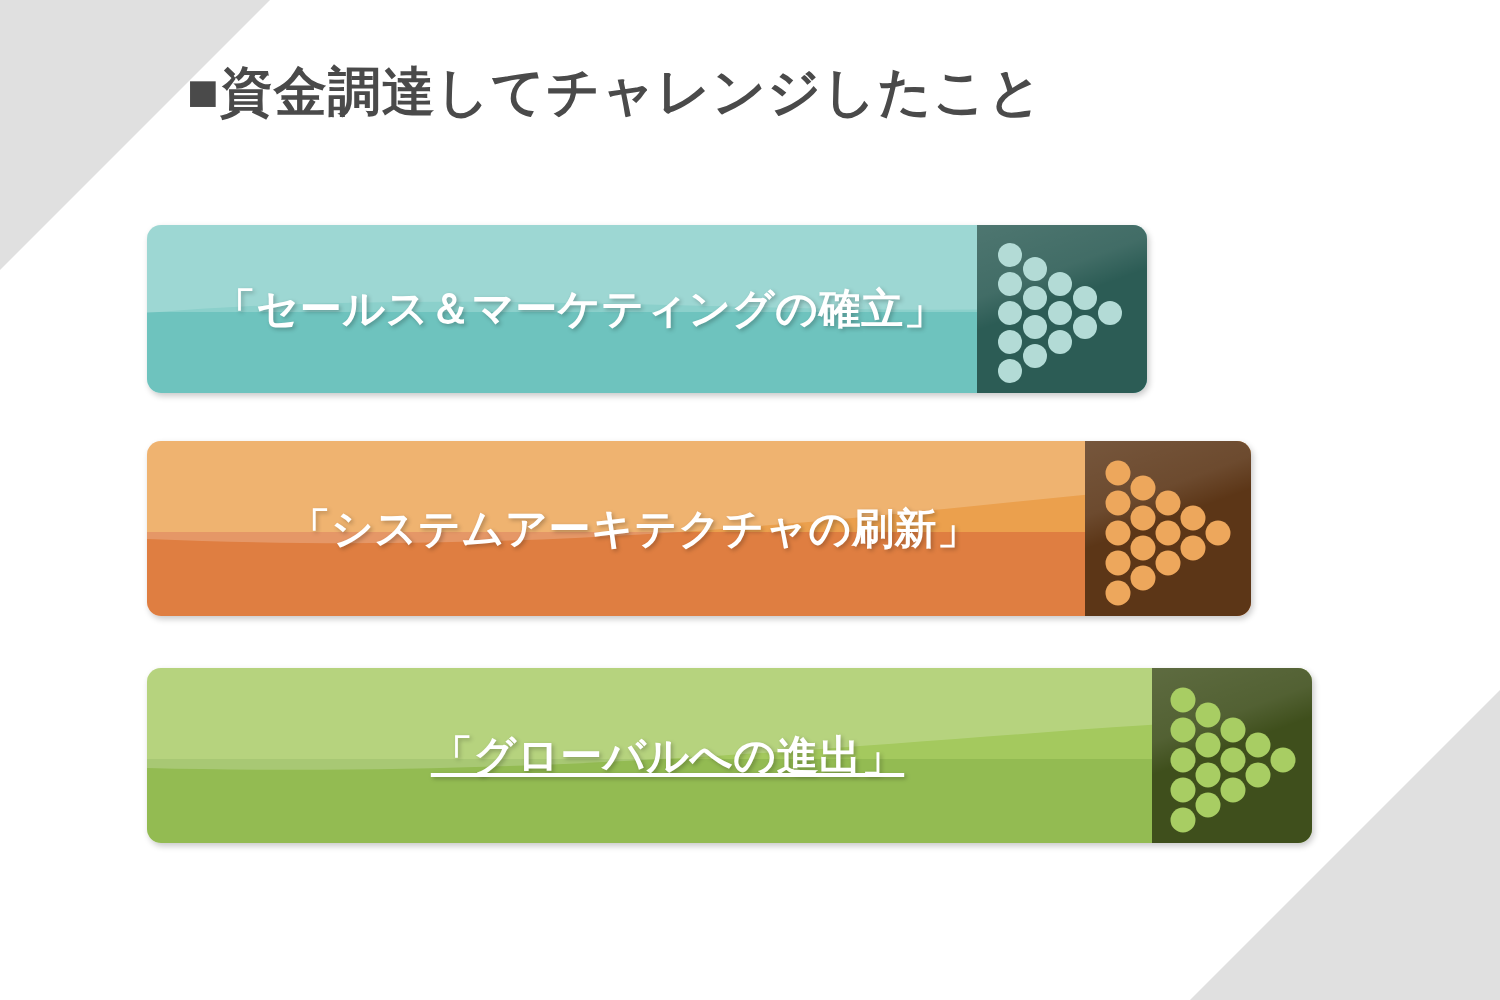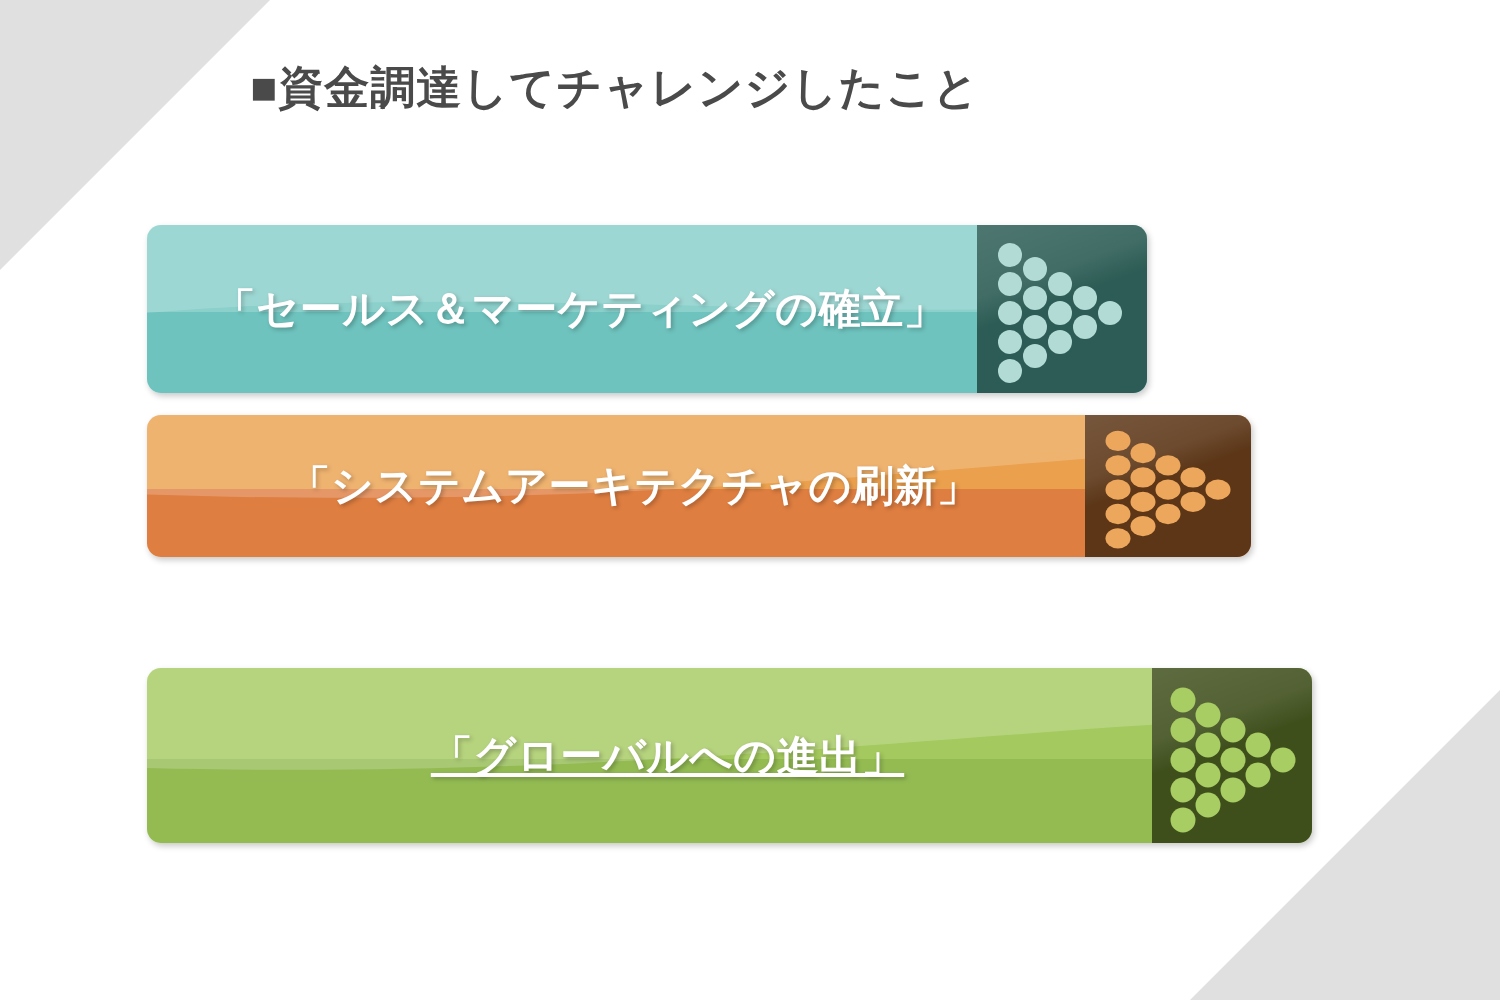--- a/index.html
+++ b/index.html
@@ -41,21 +41,21 @@
     border-top: 310px solid transparent;
   }
 
   
   .title {
     position: absolute;
     left: 0;
     top: 62px;
     width: 1230px;
     text-align: center;
-    font-size: 45px;
+    font-size: 53px;
     font-weight: bold;
     color: #4a4a4a;
     letter-spacing: 1px;
     line-height: 1.15;
     white-space: nowrap;
   }
 
   
   .bar {
     position: absolute;
@@ -124,21 +124,21 @@
     font-size: 42px;
     letter-spacing: 0.5px;
     text-shadow: 2px 2px 4px rgba(0,0,0,0.25);
     white-space: nowrap;
     pointer-events: none;
     padding-left: 36px;
   }
 
   
   #bar-1 { left: 147px; top: 225px; width: 1000px; height: 168px; }
-  #bar-2 { left: 147px; top: 415px; width: 1104px; height: 142px; }
+  #bar-2 { left: 147px; top: 441px; width: 1104px; height: 175px; }
   #bar-3 { left: 147px; top: 668px; width: 1165px; height: 175px; }
 
   #panel-1 { width: 170px; }
   #panel-2 { width: 166px; }
   #panel-3 { width: 160px; }
 
   #label-1 { left: 0; right: 170px; }
   #label-2 { left: 0; right: 166px; }
   #label-3 { left: 0; right: 160px; }
 </style>

